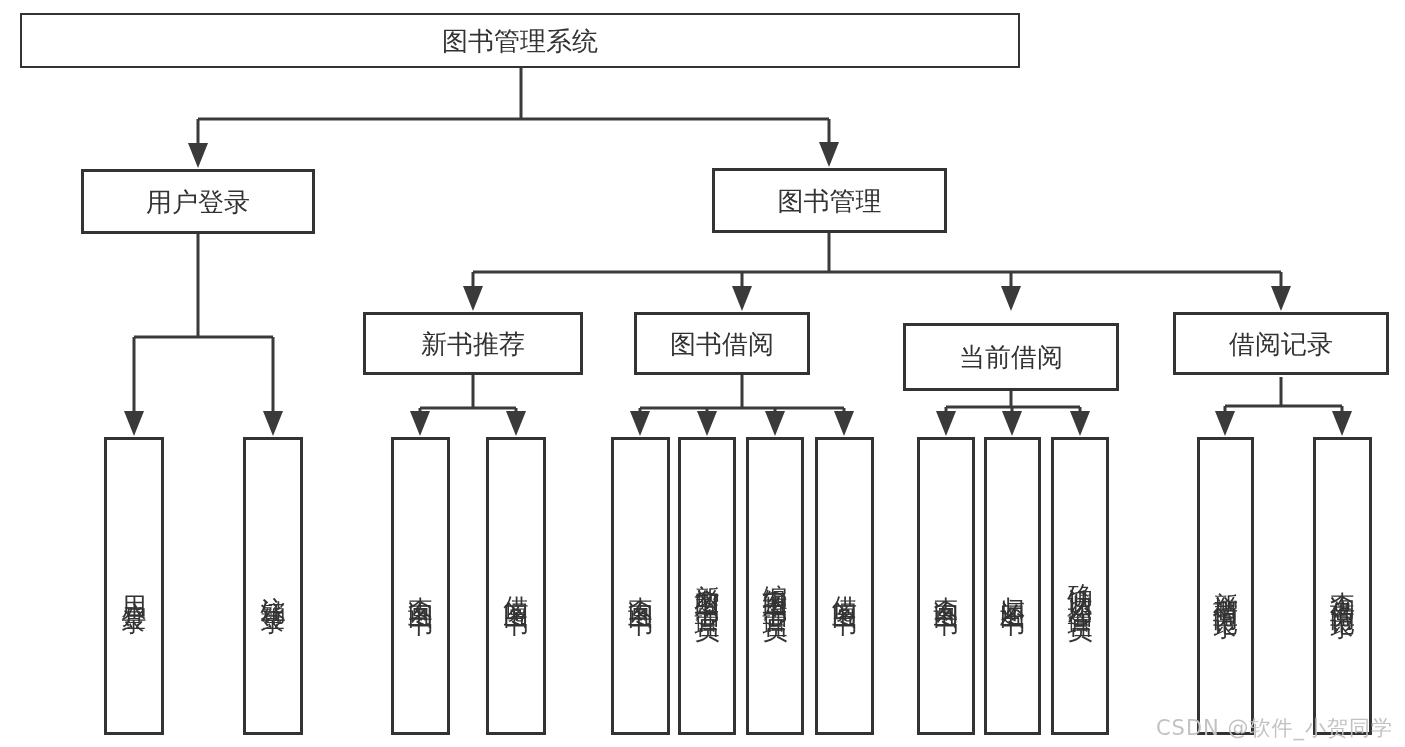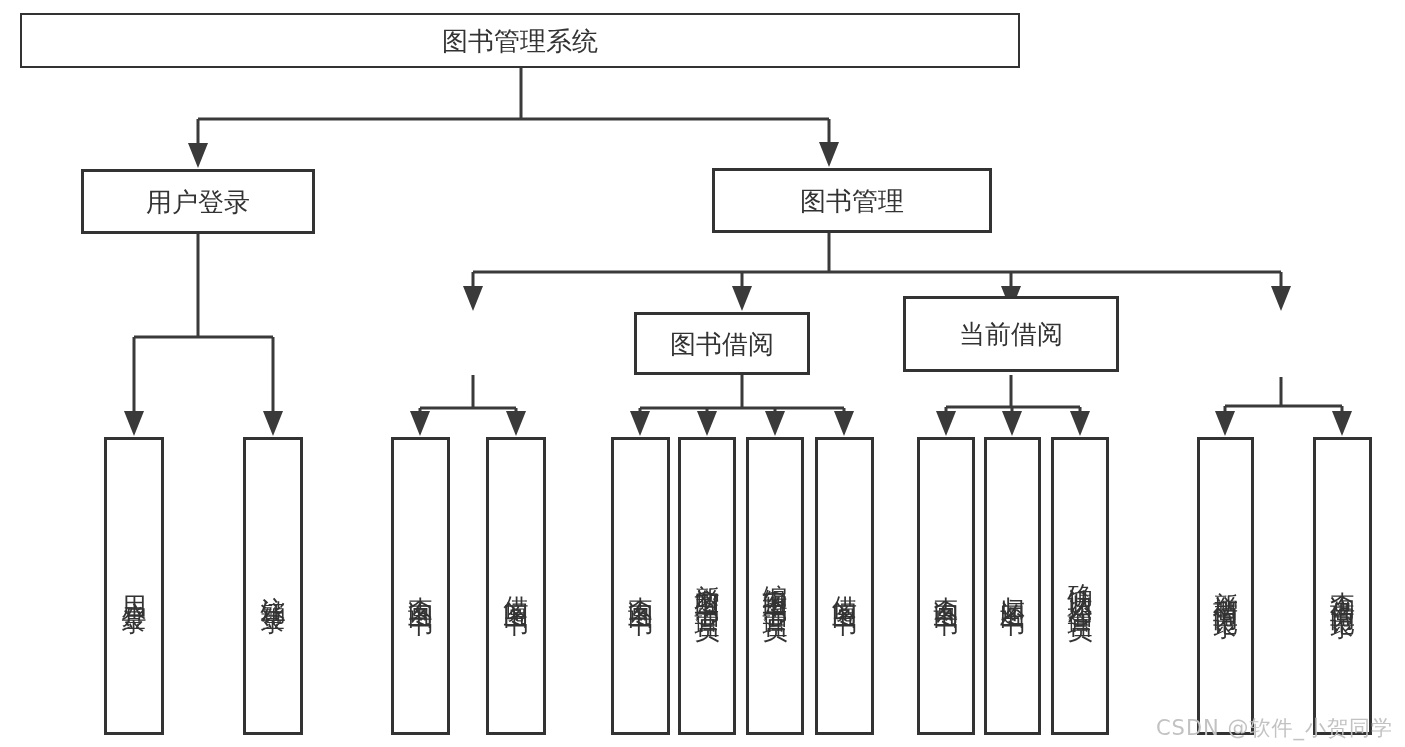--- a/index.html
+++ b/index.html
@@ -86,24 +86,26 @@
       <polygon points="1012,436 1002,411 1022,411"></polygon>
       <polygon points="1080,436 1070,411 1090,411"></polygon>
       <polygon points="1225,436 1215,411 1235,411"></polygon>
       <polygon points="1342,436 1332,411 1352,411"></polygon>
     </g>
   </svg>
 
   <div class="box root" style="left:20px;top:13px;width:1000px;height:55px">图书管理系统</div>
 
   <div class="box" style="left:81px;top:169px;width:234px;height:65px">用户登录</div>
-  <div class="box" style="left:712px;top:168px;width:280px;height:65px">图书管理</div>
+  <div class="box" style="left:712px;top:168px;width:235px;height:65px">图书管理</div>
 
+  <div class="box" style="left:363px;top:312px;width:220px;height:63px">新书推荐</div>
   <div class="box" style="left:634px;top:312px;width:176px;height:63px">图书借阅</div>
-  <div class="box" style="left:903px;top:296px;width:216px;height:76px">当前借阅</div>
+  <div class="box" style="left:903px;top:323px;width:216px;height:68px">当前借阅</div>
+  <div class="box" style="left:1173px;top:312px;width:216px;height:63px">借阅记录</div>
 
   <div class="box v" style="left:104px;top:437px;width:60px;height:298px">用户登录</div>
   <div class="box v" style="left:243px;top:437px;width:60px;height:298px">注销登录</div>
 
   <div class="box v" style="left:391px;top:437px;width:59px;height:298px">查询图书</div>
   <div class="box v" style="left:486px;top:437px;width:60px;height:298px">借阅图书</div>
 
   <div class="box v" style="left:611px;top:437px;width:59px;height:298px">查询图书</div>
   <div class="box v" style="left:678px;top:437px;width:58px;height:298px">新增图书（管理员）</div>
   <div class="box v" style="left:746px;top:437px;width:58px;height:298px">编辑图书（管理员）</div>

